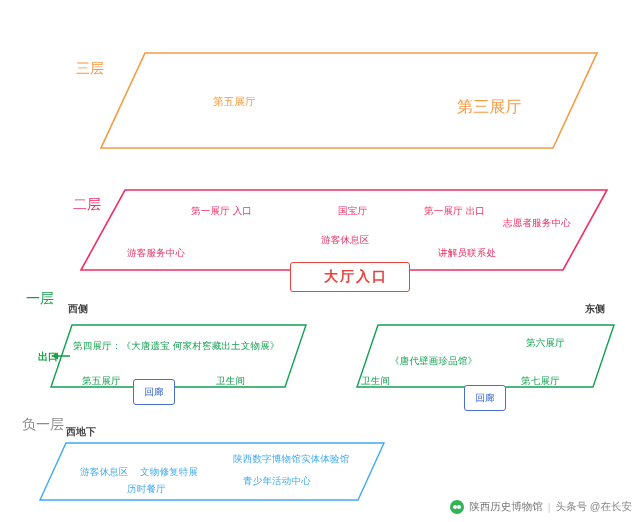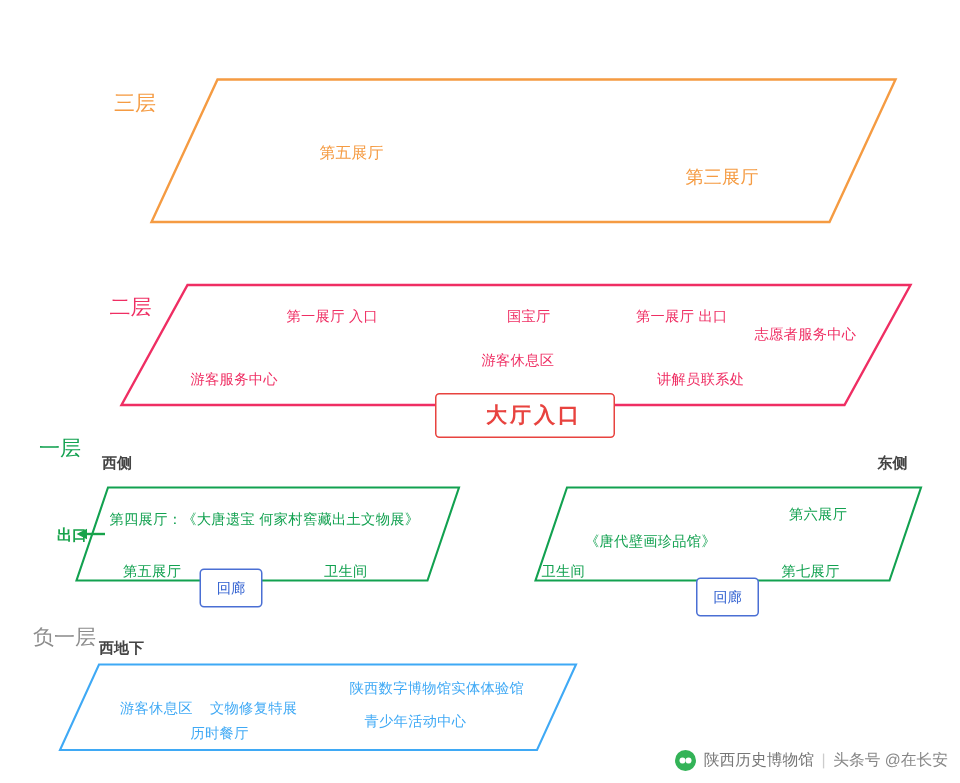--- a/index.html
+++ b/index.html
@@ -136,21 +136,21 @@
 
     <g>
       <line x1="70" y1="356" x2="55" y2="356" stroke="#17a34a" stroke-width="1.6"></line>
       <polygon points="51,356 58,352.5 58,359.5" fill="#17a34a"></polygon>
     </g>
   </svg>
 
   <div class="floor-label" style="left:76px; top:60px; color:#f59b42;">三层</div>
 
   <div class="room" style="left:213px; top:95px; color:#f59b42; font-size:10.5px;">第五展厅</div>
-  <div class="room" style="left:457px; top:110px; color:#f59b42; font-size:12px;">第三展厅</div>
+  <div class="room" style="left:457px; top:97px; color:#f59b42; font-size:16px;">第三展厅</div>
 
   <div class="floor-label" style="left:73px; top:196px; color:#ef2e63;">二层</div>
 
   <div class="room" style="left:191px; top:205px; color:#ef2e63;">第一展厅  入口</div>
   <div class="room" style="left:338px; top:205px; color:#ef2e63;">国宝厅</div>
   <div class="room" style="left:424px; top:205px; color:#ef2e63;">第一展厅  出口</div>
   <div class="room" style="left:503px; top:217px; color:#ef2e63;">志愿者服务中心</div>
   <div class="room" style="left:127px; top:247px; color:#ef2e63;">游客服务中心</div>
   <div class="room" style="left:321px; top:234px; color:#ef2e63;">游客休息区</div>
   <div class="room" style="left:438px; top:247px; color:#ef2e63;">讲解员联系处</div>

